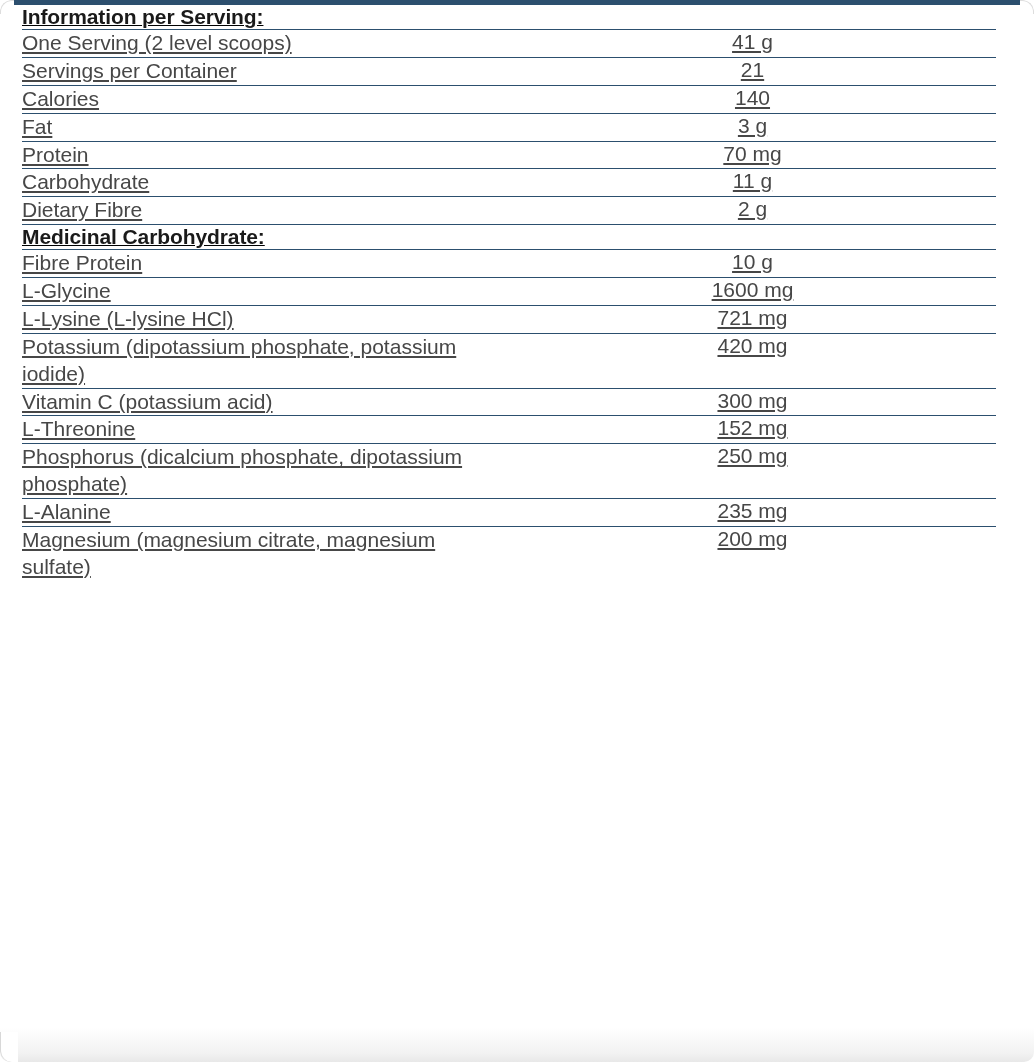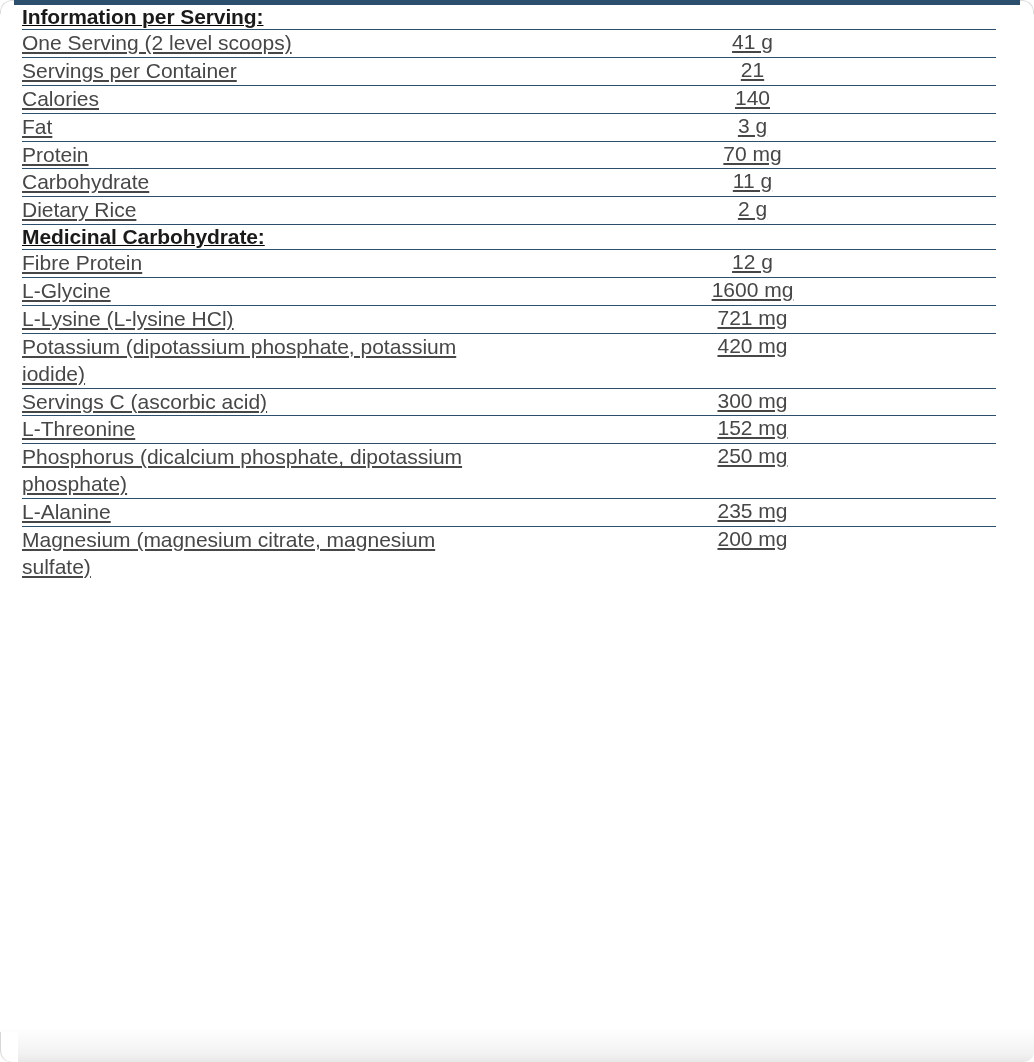--- a/index.html
+++ b/index.html
@@ -168,48 +168,48 @@
         </tr>
         <tr class="item-row">
           <td class="item-name">Protein</td>
           <td class="item-value">70 mg</td>
         </tr>
         <tr class="item-row">
           <td class="item-name">Carbohydrate</td>
           <td class="item-value">11 g</td>
         </tr>
         <tr class="item-row">
-          <td class="item-name">Dietary Rice</td>
+          <td class="item-name">Dietary Fibre</td>
           <td class="item-value">2 g</td>
         </tr>
 
         <tr class="section-row">
           <td colspan="2">
             <span class="section-title">Medicinal Carbohydrate:</span>
           </td>
         </tr>
 
         <tr class="item-row">
           <td class="item-name">Fibre Protein</td>
-          <td class="item-value">12 g</td>
+          <td class="item-value">10 g</td>
         </tr>
         <tr class="item-row">
           <td class="item-name">L-Glycine</td>
           <td class="item-value">1600 mg</td>
         </tr>
         <tr class="item-row">
           <td class="item-name">L-Lysine (L-lysine HCl)</td>
           <td class="item-value">721 mg</td>
         </tr>
         <tr class="item-row">
           <td class="item-name">Potassium (dipotassium phosphate, potassium iodide)</td>
           <td class="item-value">420 mg</td>
         </tr>
         <tr class="item-row">
-          <td class="item-name">Servings C (ascorbic acid)</td>
+          <td class="item-name">Vitamin C (potassium acid)</td>
           <td class="item-value">300 mg</td>
         </tr>
         <tr class="item-row">
           <td class="item-name">L-Threonine</td>
           <td class="item-value">152 mg</td>
         </tr>
         <tr class="item-row">
           <td class="item-name">Phosphorus (dicalcium phosphate, dipotassium phosphate)</td>
           <td class="item-value">250 mg</td>
         </tr>

